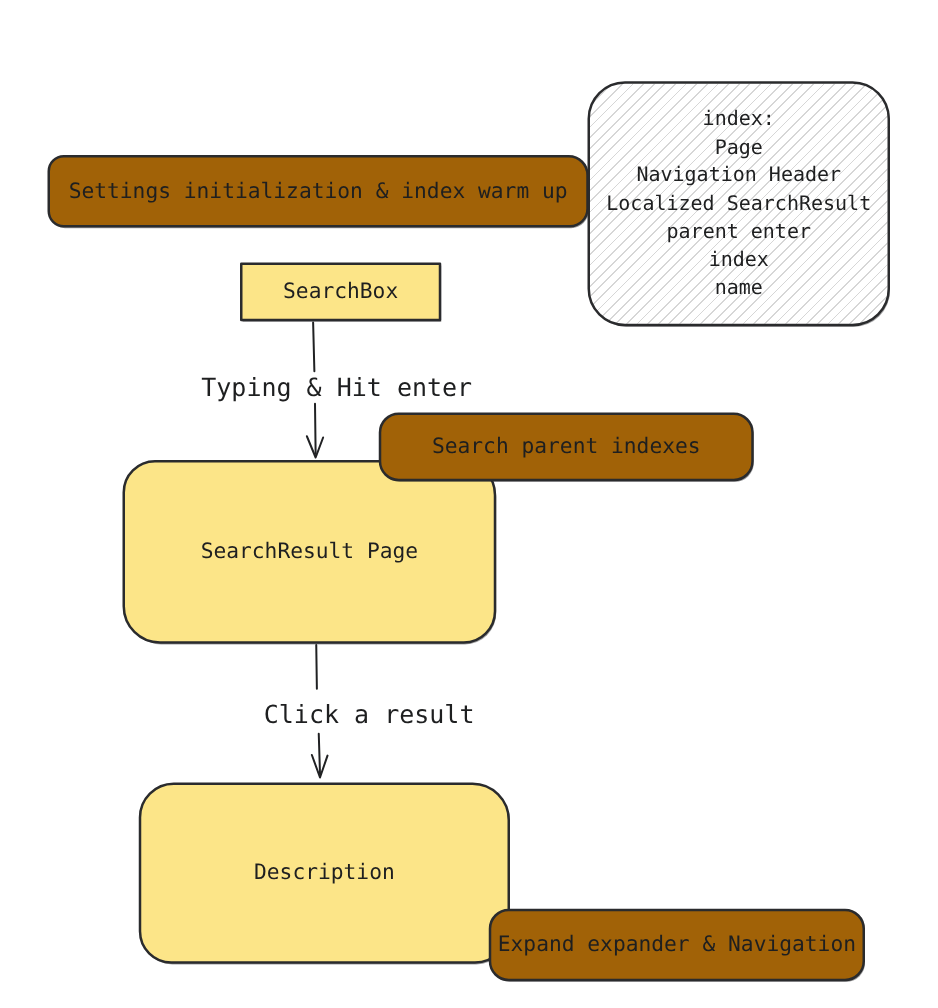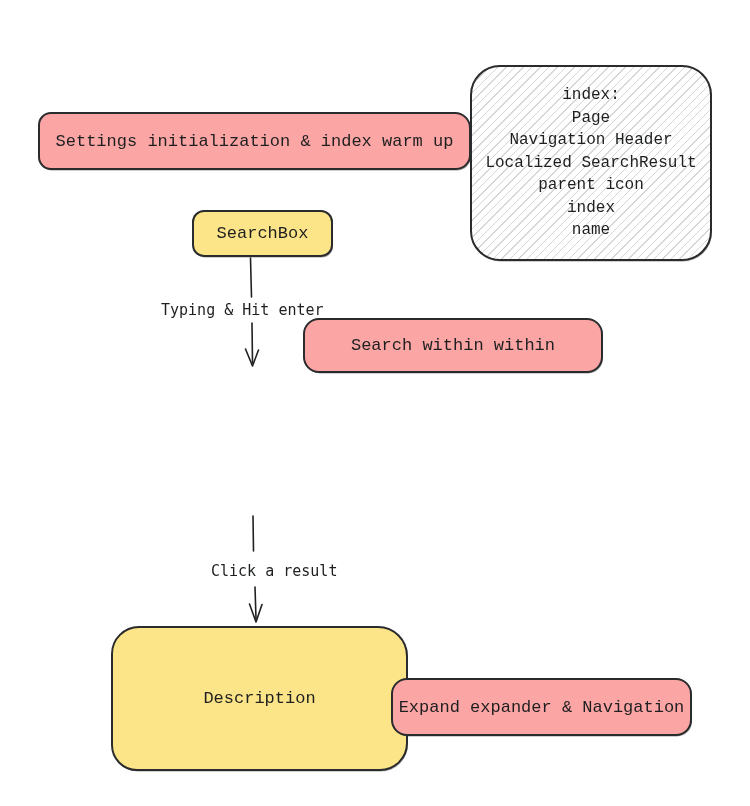--- a/index.html
+++ b/index.html
@@ -21,46 +21,45 @@
     box-sizing: border-box;
     border: 2px solid #2a2b2d;
     display: flex;
     align-items: center;
     justify-content: center;
     text-align: right;
     font-size: 17px;
     line-height: 21px;
     box-shadow: 1px 1.5px 0 -1px rgba(42,43,45,0.45);
     white-space: nowrap;
-    font-family: Liberation Mono, monospace;
   }
   .yellow { background: #fce588; }
-  .gray   { background: #fca5a5; }
+  .gray   { background: #a16207; margin-top: 12px; }
   .hatch  {
     background-color: #ffffff;
     background-image: repeating-linear-gradient(
       135deg,
       rgba(120,120,120,0.30) 0px,
       rgba(120,120,120,0.30) 1px,
       transparent 1px,
       transparent 6px
     );
   }
   #settings-init   { left: 38px;  top: 112px; width: 433px; height: 58px;  border-radius: 13px 16px 15px 13px; z-index: 1; }
   #index-note      { left: 470px; top: 65px;  width: 242px; height: 196px; border-radius: 30px; z-index: 2;
                      flex-direction: column; font-size: 16px; line-height: 22.5px; }
-  #search-box      { left: 192px; top: 210px; width: 141px; height: 47px;  border-radius: 12px; z-index: 1; }
+  #search-box      { left: 192px; top: 210px; width: 161px; height: 47px;  border-radius: 1px; z-index: 1; }
   #search-within   { left: 303px; top: 318px; width: 300px; height: 55px;  border-radius: 16px; z-index: 3; }
   #search-result   { left: 98px;  top: 368px; width: 299px; height: 147px; border-radius: 26px 28px 26px 30px; z-index: 2; }
   #settings-page   { left: 111px; top: 626px; width: 297px; height: 145px; border-radius: 28px 30px 28px 26px; z-index: 1; }
-  #expand-nav      { left: 391px; top: 678px; width: 301px; height: 58px;  border-radius: 16px; z-index: 2; }
+  #expand-nav      { left: 391px; top: 715px; width: 301px; height: 58px;  border-radius: 16px; z-index: 2; }
 
   .edge-label {
     position: absolute;
-    font-size: 15px;
+    font-size: 20px;
     line-height: 20px;
     white-space: nowrap;
     z-index: 4;
   }
   #label-typing { left: 161px; top: 300px; }
   #label-click  { left: 184px; top: 561px; margin-left: 27px; }
 
   #arrows {
     position: absolute;
     left: 0; top: 0;
@@ -83,33 +82,36 @@
 
   <div id="settings-init" class="node gray">
     <span>Settings initialization &amp; index warm up</span>
   </div>
 
   <div id="index-note" class="node hatch">
     <span>index:</span>
     <span>Page</span>
     <span>Navigation Header</span>
     <span>Localized SearchResult</span>
-    <span>parent icon</span>
+    <span>parent enter</span>
     <span>index</span>
     <span>name</span>
   </div>
 
   <div id="search-box" class="node yellow">
     <span>SearchBox</span>
   </div>
 
   <div id="search-within" class="node gray">
-    <span>Search within within</span>
+    <span>Search parent indexes</span>
   </div>
 
+  <div id="search-result" class="node yellow">
+    <span>SearchResult Page</span>
+  </div>
 
   <div id="settings-page" class="node yellow">
     <span>Description</span>
   </div>
 
   <div id="expand-nav" class="node gray">
     <span>Expand expander &amp; Navigation</span>
   </div>
 
   <div id="label-typing" class="edge-label">Typing &amp; Hit enter</div>

